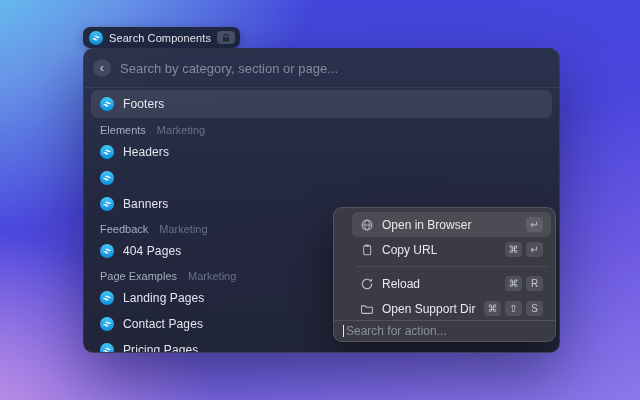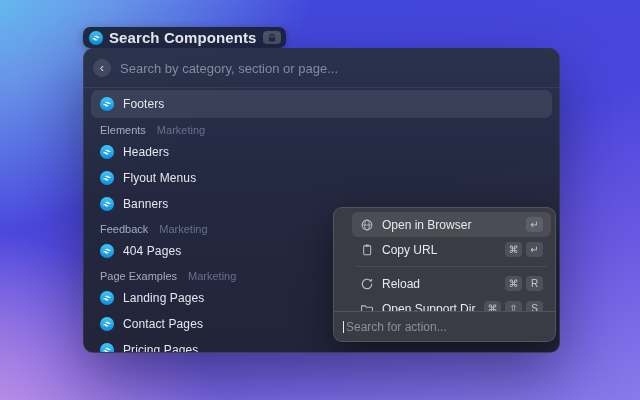--- a/index.html
+++ b/index.html
@@ -14,21 +14,21 @@
       linear-gradient(168deg, #3f47da 0%, #4a46dd 42%, #6d5ae2 72%, #8a79ea 100%);
   }
 
   
   .pill{
     position:absolute; left:83px; top:27px; height:21px;
     display:flex; align-items:center; gap:6px; padding:0 5px 0 6px;
     background:rgba(28,36,55,.93); border-radius:7px;
     box-shadow:0 2px 8px rgba(0,0,0,.28);
   }
-  .pill-label{ font-size:15px; font-weight:700; color:#f0f3f8; letter-spacing:.1px; }
+  .pill-label{ font-size:11px; font-weight:400; color:#f0f3f8; letter-spacing:.1px; }
   .pill-badge{
     width:18px; height:13px; border-radius:4px; background:#4b5469;
     display:flex; align-items:center; justify-content:center;
   }
 
   
   .window{
     position:absolute; left:83px; top:48px; width:477px; height:305px;
     border-radius:10px; overflow:hidden;
     background:linear-gradient(180deg, rgba(41,49,72,.97) 0%, rgba(35,40,60,.97) 45%, rgba(31,35,52,.97) 100%);
@@ -81,21 +81,21 @@
   .keys{ display:flex; gap:4px; }
   kbd{
     min-width:17px; height:15px; padding:0 3px; border-radius:4px;
     background:rgba(255,255,255,.11); color:#c4c7d1; font-size:10px;
     display:flex; align-items:center; justify-content:center;
     font-family:"Liberation Sans", sans-serif;
   }
   .ap-divider{ height:1px; background:rgba(255,255,255,.09); margin:4px 4px; }
   .ap-sec{ height:16px; display:flex; align-items:center; padding:0 8px; font-size:11px; color:#999dab; }
   .ap-footer{
-    position:absolute; left:0; right:0; bottom:0; height:30px;
+    position:absolute; left:0; right:0; bottom:0; height:21px;
     background:#3a3b44; border-top:1px solid rgba(255,255,255,.12);
     border-radius:0 0 9px 9px; display:flex; align-items:center; padding:6px 9px; cursor:text;
   }
   .caret{ width:1px; height:12px; background:#e7e9f0; margin-right:2px; animation:blink 1.1s steps(1) infinite; }
   @keyframes blink{ 50%{ opacity:0; } }
   .ap-search-text{ font-size:12px; color:#8b8f9c; }
 </style>
 </head>
 <body>
 
@@ -168,21 +168,20 @@
 
       <div class="row">
         <span class="tw-icon">
             <svg viewBox="0 0 24 24">
               <circle cx="12" cy="12" r="12" fill="url(#twg)"></circle>
               <g transform="translate(5 5.2) scale(0.58)" fill="#fff">
                 <path d="M12 4.8c-3.2 0-5.2 1.6-6 4.8 1.2-1.6 2.6-2.2 4.2-1.8.913.228 1.565.89 2.288 1.624C13.666 10.618 15.027 12 18 12c3.2 0 5.2-1.6 6-4.8-1.2 1.6-2.6 2.2-4.2 1.8-.913-.228-1.565-.89-2.288-1.624C16.337 6.182 14.976 4.8 12 4.8zM6 12c-3.2 0-5.2 1.6-6 4.8 1.2-1.6 2.6-2.2 4.2-1.8.913.228 1.565.89 2.288 1.624C7.665 17.818 9.026 19.2 12 19.2c3.2 0 5.2-1.6 6-4.8-1.2 1.6-2.6 2.2-4.2 1.8-.913-.228-1.565-.89-2.288-1.624C10.665 13.382 9.304 12 6 12z"></path>
               </g>
             </svg>
           </span>
-        <span class="row-label">Flyout Menus</span>
       </div>
 
       <div class="row">
         <span class="tw-icon">
             <svg viewBox="0 0 24 24">
               <circle cx="12" cy="12" r="12" fill="url(#twg)"></circle>
               <g transform="translate(5 5.2) scale(0.58)" fill="#fff">
                 <path d="M12 4.8c-3.2 0-5.2 1.6-6 4.8 1.2-1.6 2.6-2.2 4.2-1.8.913.228 1.565.89 2.288 1.624C13.666 10.618 15.027 12 18 12c3.2 0 5.2-1.6 6-4.8-1.2 1.6-2.6 2.2-4.2 1.8-.913-.228-1.565-.89-2.288-1.624C16.337 6.182 14.976 4.8 12 4.8zM6 12c-3.2 0-5.2 1.6-6 4.8 1.2-1.6 2.6-2.2 4.2-1.8.913.228 1.565.89 2.288 1.624C7.665 17.818 9.026 19.2 12 19.2c3.2 0 5.2-1.6 6-4.8-1.2 1.6-2.6 2.2-4.2 1.8-.913-.228-1.565-.89-2.288-1.624C10.665 13.382 9.304 12 6 12z"></path>
               </g>
             </svg>

